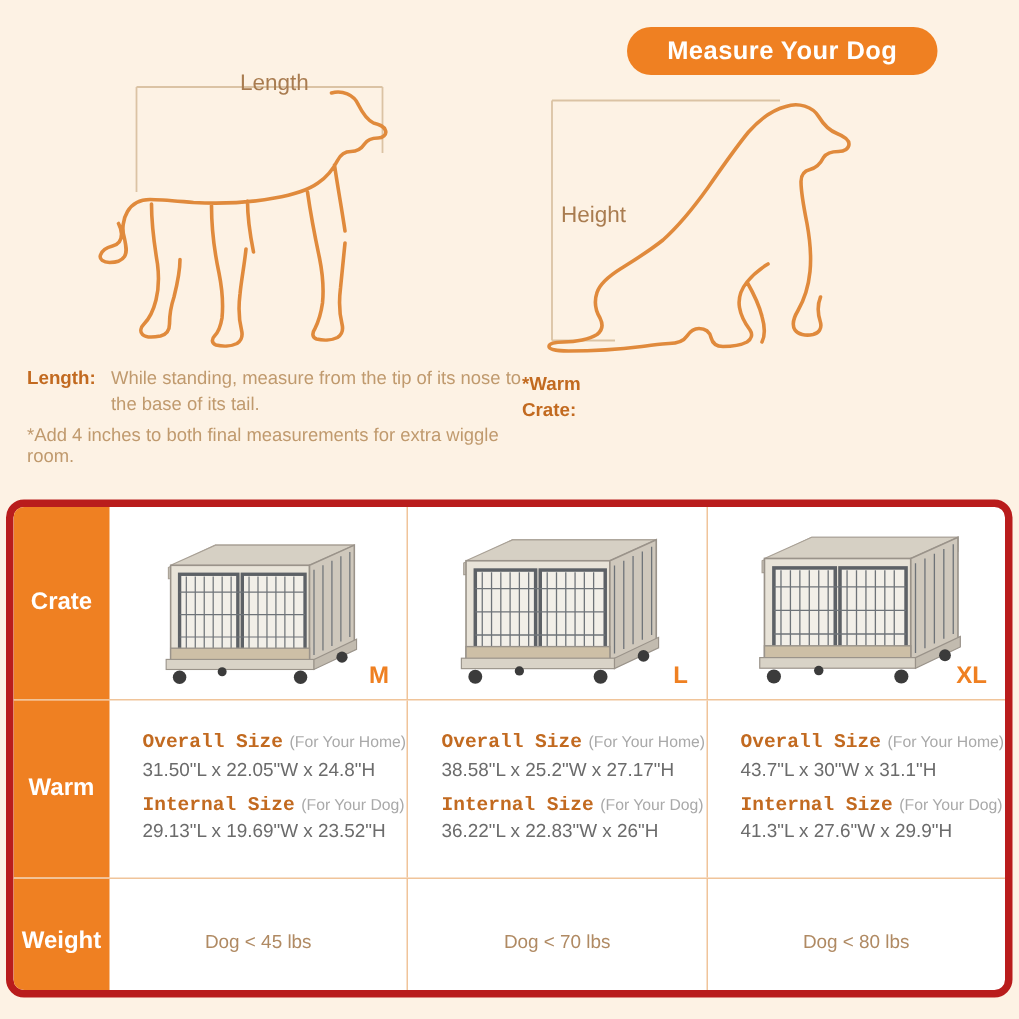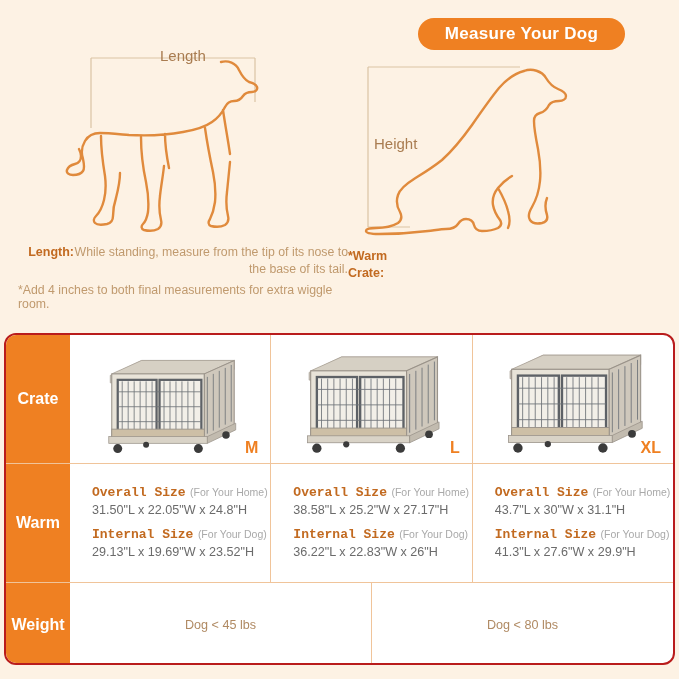--- a/index.html
+++ b/index.html
@@ -33,21 +33,21 @@
   .dim-label {
     position:absolute;
     color:#a97c50;
     font-size:15px;
   }
   #length-label { left:160px; top:47px; }
   #height-label { left:374px; top:135px; }
 
   
   .instructions { position:absolute; left:18px; top:244px; width:330px; }
-  .instr-row { display:flex; margin-bottom:3px;text-align:right; }
+  .instr-row { display:flex; margin-bottom:3px; }
   .instr-key {
     color:#c26a20; font-weight:bold; font-size:12.5px;
     width:56px; flex:0 0 56px; line-height:1.35;
   }
   .instr-val {
     color:#c09a6e; font-size:12.3px; line-height:1.35;
   }
   .instr-note {
     margin-top:6px; color:#c09a6e; font-size:12.3px;
   }
@@ -57,21 +57,21 @@
     color:#c26a20; font-weight:bold; font-size:12.5px;
     flex:0 0 72px; line-height:1.35;
   }
   .tips-val { color:#c09a6e; font-size:12.3px; line-height:1.35; }
 
   
   .table {
     position:absolute; left:4px; top:333px;
     width:671px; height:332px;
     background:#ffffff;
-    border:2px solid #b91c1c;
+    border:5px solid #b91c1c;
     border-radius:12px;
     box-sizing:border-box;
     overflow:hidden;
     display:flex;
     flex-direction:column;
   }
   .trow { display:flex; flex:0 0 auto; }
   .trow.crate  { height:128px; }
   .trow.size   { height:118px; }
   .trow.weight { height:84px; }
@@ -383,19 +383,22 @@
       </div>
     </div>
 
     <div class="trow weight">
       <div class="rowlabel">Weight</div>
       <div class="cells">
         <div class="cell weight-cell">
           <span class="weight-text">Dog &lt; 45 lbs</span>
         </div>
         <div class="cell weight-cell">
+          <span class="weight-text">Dog &lt; 70 lbs</span>
+        </div>
+        <div class="cell weight-cell">
           <span class="weight-text">Dog &lt; 80 lbs</span>
         </div>
       </div>
     </div>
 
   </div>
 </div>
 
 </body></html>

